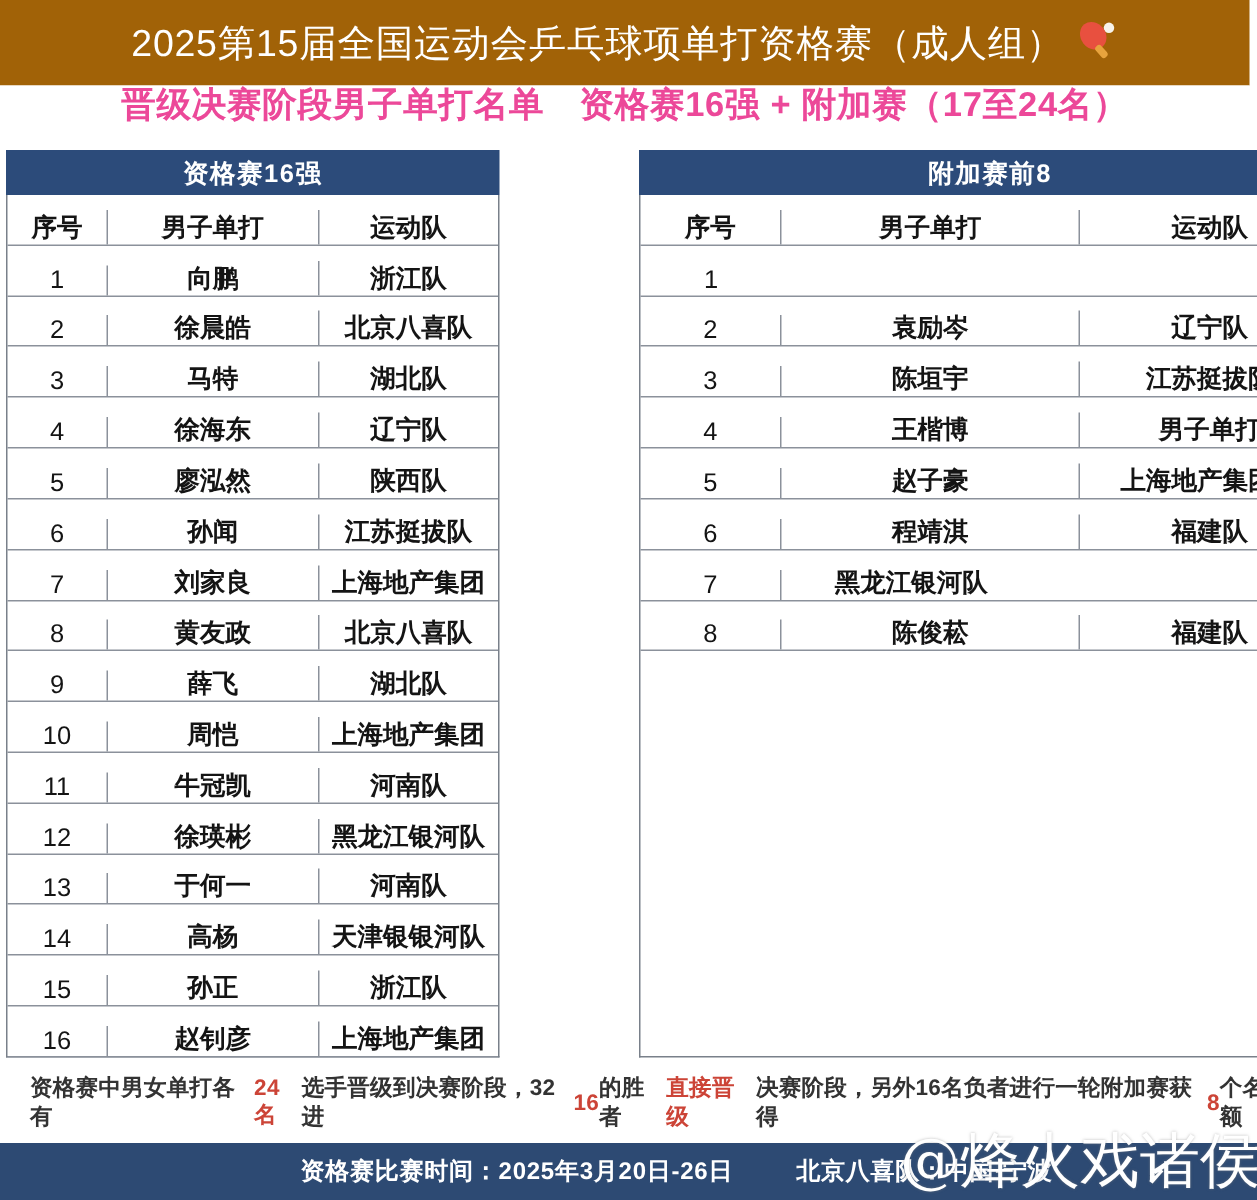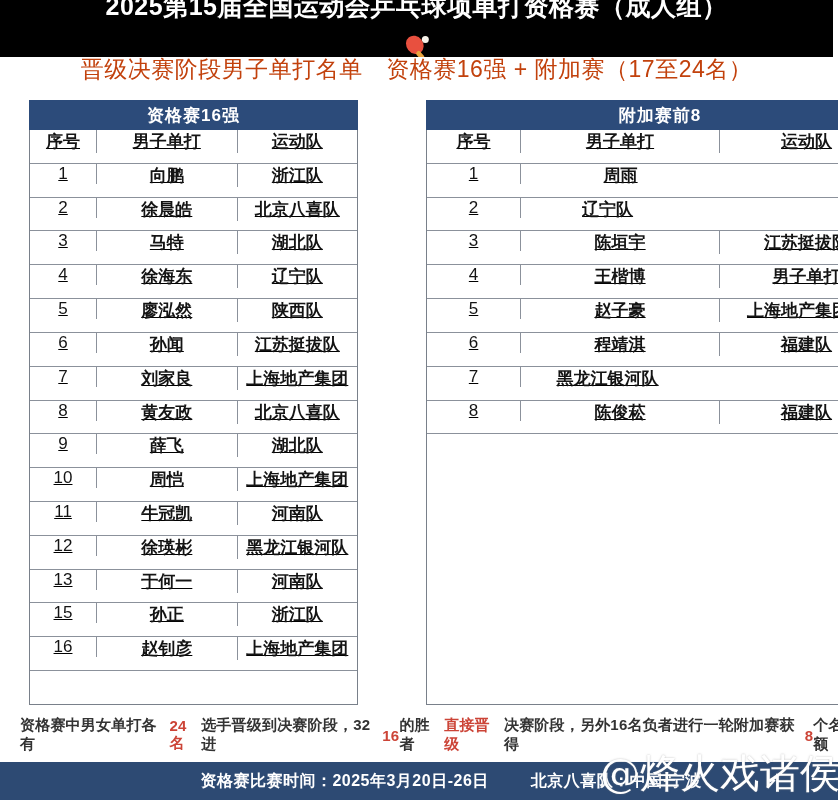--- a/index.html
+++ b/index.html
@@ -4,51 +4,50 @@
 <style>
   html,body{margin:0;padding:0;}
   body{
     width:838px;height:800px;position:relative;overflow:hidden;
     background:#ffffff;
     font-family:"Liberation Sans","DejaVu Sans",sans-serif;
   }
   
   .banner{
     position:absolute;left:0;top:0;width:833px;height:57px;
-    background:#000000;
+    background:#a16207;
     display:flex;align-items:center;justify-content:center;gap:8px;
-    color:#ffffff;font-size:25px;font-weight:bold;letter-spacing:.5px;flex-direction:column;
+    color:#ffffff;font-size:25px;font-weight:normal;letter-spacing:.5px;
   }
   .banner svg{margin-top:2px;}
   
   .subtitle{
     position:absolute;left:0;top:57px;width:833px;height:25px;
     background:#ffffff;
     display:flex;align-items:center;justify-content:center;
-    color:#c2410c;font-size:23px;font-weight:normal;letter-spacing:.5px;
+    color:#ec4899;font-size:23px;font-weight:bold;letter-spacing:.5px;
   }
   
   .tbl-wrap{position:absolute;top:100px;}
-  .tbl-wrap.left{left:4px;width:329px;margin-left:25px;}
+  .tbl-wrap.left{left:4px;width:329px;}
   .tbl-wrap.right{left:426px;width:468px;}
   .tbl-title{
     height:30px;background:#2c4b7a;color:#ffffff;
     display:flex;align-items:center;justify-content:center;
     font-size:17px;font-weight:bold;letter-spacing:1px;
   }
   .tbl{
     height:575px;box-sizing:border-box;
     border:1px solid #79808a;border-top:none;
     display:flex;flex-direction:column;background:#fff;
   }
   .trow{
     height:33.82px;flex:none;box-sizing:border-box;
-    display:flex;align-items:flex-start;
+    display:flex;align-items:flex-end;
     border-bottom:1px solid #8b919b;
-    text-decoration:underline;
   }
   .trow:last-of-type{border-bottom:1px solid #8b919b;}
   .tbl .filler{flex:1;border-bottom:none;}
   .cell{
     display:flex;align-items:center;justify-content:center;
     box-sizing:border-box;border-right:1px solid #8b919b;
     font-size:17px;color:#141414;
   }
   .cell:last-child{border-right:none;}
   .c-no{width:20.5%;font-weight:400;}
@@ -176,20 +175,25 @@
         <div class="cell c-name">徐瑛彬</div>
         <div class="cell c-team">黑龙江银河队</div>
       </div>
 
       <div class="trow">
         <div class="cell c-no">13</div>
         <div class="cell c-name">于何一</div>
         <div class="cell c-team">河南队</div>
       </div>
 
+      <div class="trow">
+        <div class="cell c-no">14</div>
+        <div class="cell c-name">高杨</div>
+        <div class="cell c-team">天津银银河队</div>
+      </div>
 
       <div class="trow">
         <div class="cell c-no">15</div>
         <div class="cell c-name">孙正</div>
         <div class="cell c-team">浙江队</div>
       </div>
 
       <div class="trow">
         <div class="cell c-no">16</div>
         <div class="cell c-name">赵钊彦</div>
@@ -202,25 +206,25 @@
   <div class="tbl-title">附加赛前8</div>
   <div class="tbl">
     <div class="trow head">
       <div class="cell c-no">序号</div>
       <div class="cell c-name">男子单打</div>
       <div class="cell c-team">运动队</div>
     </div>
 
       <div class="trow">
         <div class="cell c-no">1</div>
-        <div class="cell c-name">周雨</div>
       </div>
 
       <div class="trow">
         <div class="cell c-no">2</div>
+        <div class="cell c-name">袁励岑</div>
         <div class="cell c-team">辽宁队</div>
       </div>
 
       <div class="trow">
         <div class="cell c-no">3</div>
         <div class="cell c-name">陈垣宇</div>
         <div class="cell c-team">江苏挺拔队</div>
       </div>
 
       <div class="trow">

